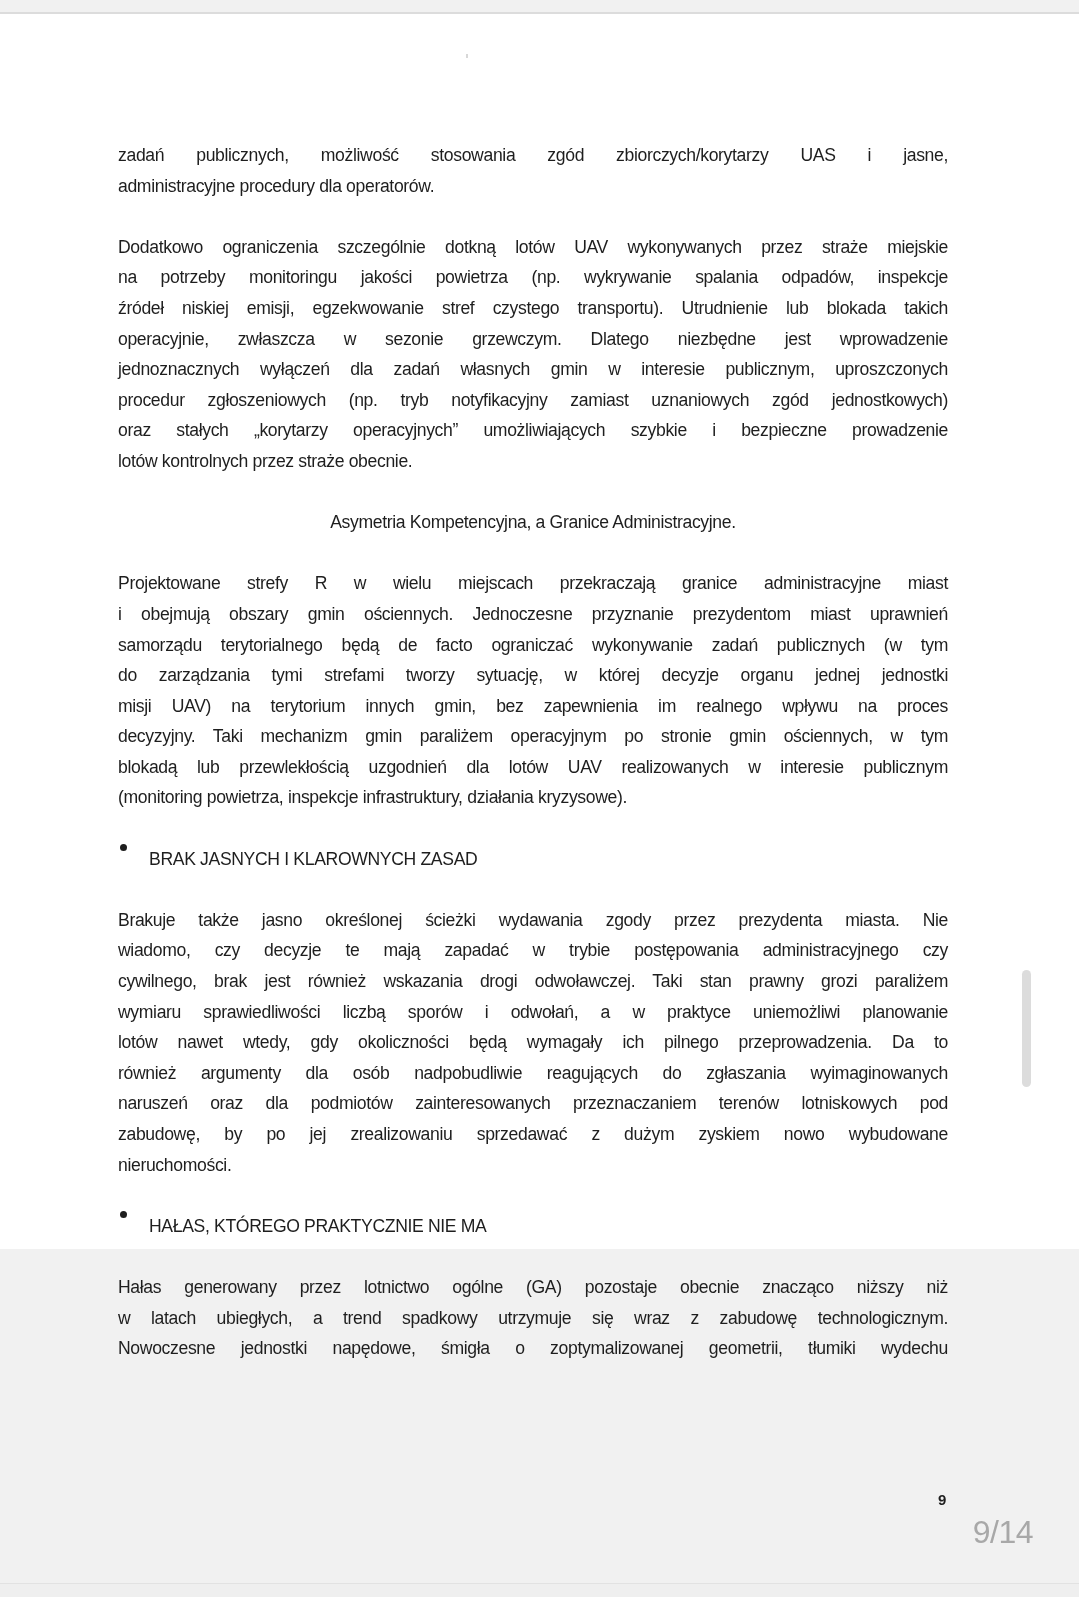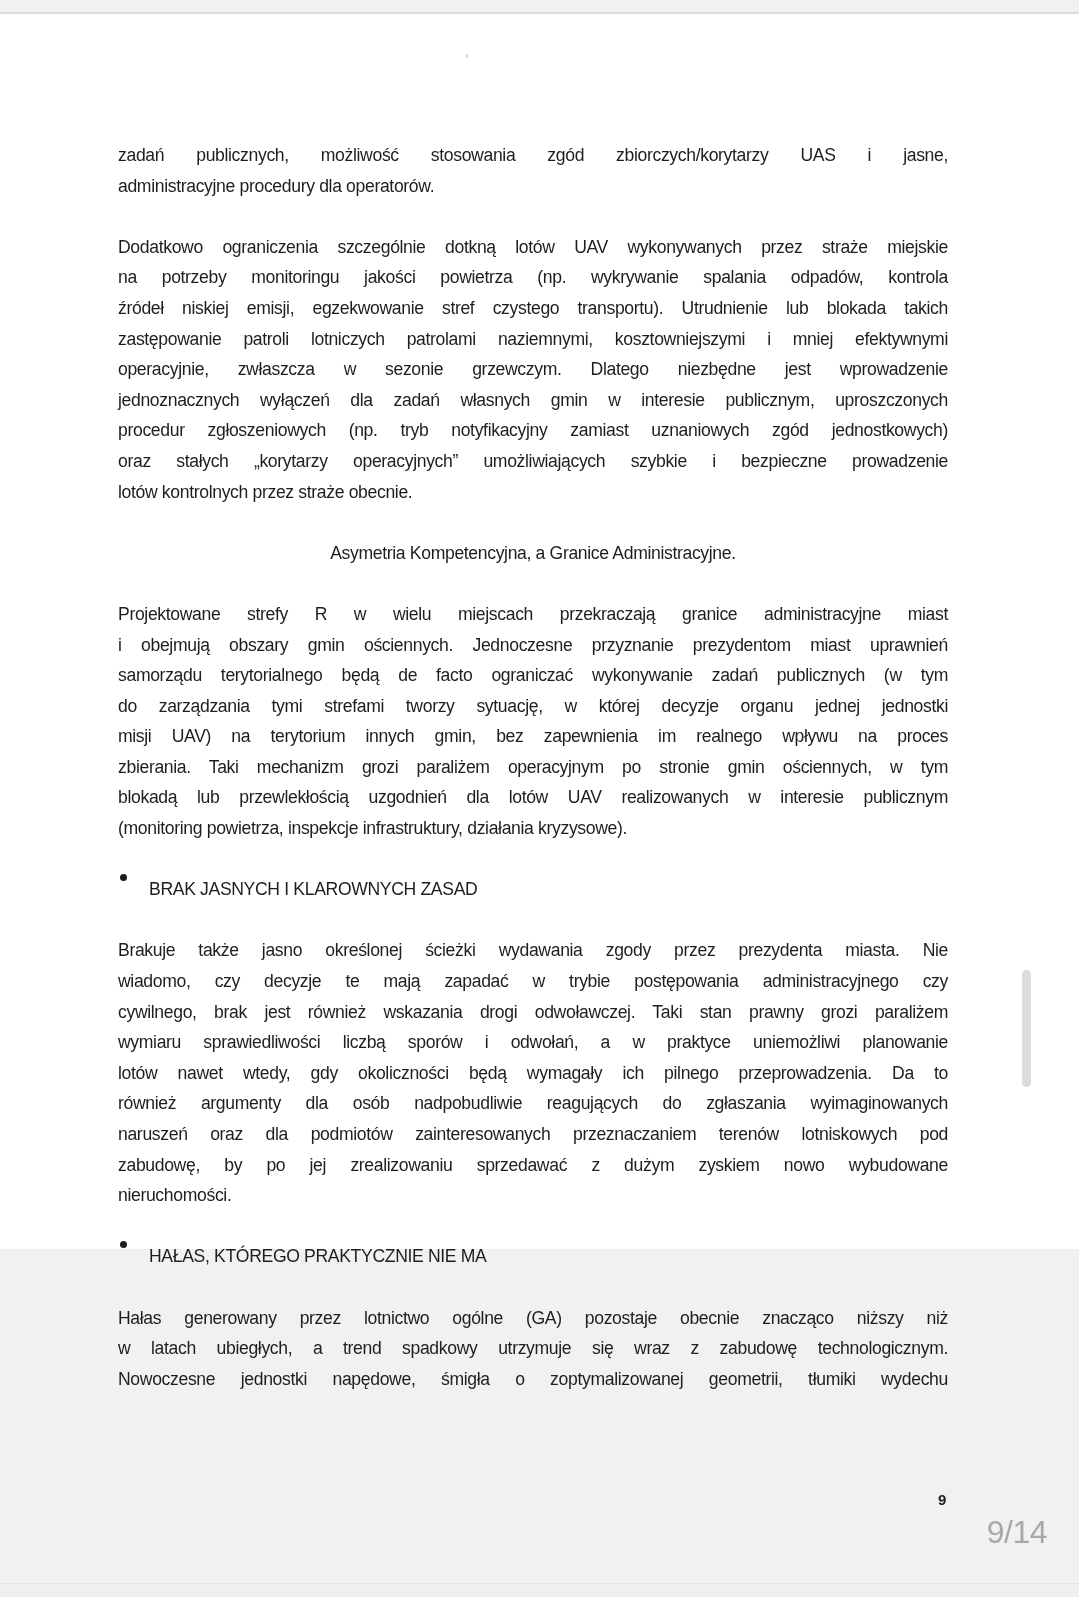--- a/index.html
+++ b/index.html
@@ -90,21 +90,21 @@
     .page-number {
       position: absolute;
       left: 938px;
       top: 1477px;
       font-size: 15px;
       font-weight: bold;
       color: #1e1e1e;
     }
     .page-counter {
       position: absolute;
-      right: 32px;
+      right: 46px;
       top: 1514px;
       font-size: 32px;
       color: #a8a8a8;
       letter-spacing: -0.5px;
     }
     .scrollbar-thumb {
       position: absolute;
       left: 1022px;
       top: 970px;
       width: 9px;
@@ -133,39 +133,38 @@
 
     <div class="content">
 
       <div class="para">
         <span class="line">zadań publicznych, możliwość stosowania zgód zbiorczych/korytarzy UAS i jasne,</span>
         <span class="line last">administracyjne procedury dla operatorów.</span>
       </div>
 
       <div class="para">
         <span class="line">Dodatkowo ograniczenia szczególnie dotkną lotów UAV wykonywanych przez straże miejskie</span>
-        <span class="line">na potrzeby monitoringu jakości powietrza (np. wykrywanie spalania odpadów, kontrola</span>
+        <span class="line">na potrzeby monitoringu jakości powietrza (np. wykrywanie spalania odpadów, inspekcje</span>
         <span class="line">źródeł niskiej emisji, egzekwowanie stref czystego transportu). Utrudnienie lub blokada takich</span>
-        <span class="line">zastępowanie patroli lotniczych patrolami naziemnymi, kosztowniejszymi i mniej efektywnymi</span>
         <span class="line">operacyjnie, zwłaszcza w sezonie grzewczym. Dlatego niezbędne jest wprowadzenie</span>
         <span class="line">jednoznacznych wyłączeń dla zadań własnych gmin w interesie publicznym, uproszczonych</span>
         <span class="line">procedur zgłoszeniowych (np. tryb notyfikacyjny zamiast uznaniowych zgód jednostkowych)</span>
         <span class="line">oraz stałych „korytarzy operacyjnych” umożliwiających szybkie i bezpieczne prowadzenie</span>
         <span class="line last">lotów kontrolnych przez straże obecnie.</span>
       </div>
 
       <div class="heading">Asymetria Kompetencyjna, a Granice Administracyjne.</div>
 
       <div class="para">
         <span class="line">Projektowane strefy R w wielu miejscach przekraczają granice administracyjne miast</span>
         <span class="line">i obejmują obszary gmin ościennych. Jednoczesne przyznanie prezydentom miast uprawnień</span>
         <span class="line">samorządu terytorialnego będą de facto ograniczać wykonywanie zadań publicznych (w tym</span>
         <span class="line">do zarządzania tymi strefami tworzy sytuację, w której decyzje organu jednej jednostki</span>
         <span class="line">misji UAV) na terytorium innych gmin, bez zapewnienia im realnego wpływu na proces</span>
-        <span class="line">zbierania. Taki mechanizm grozi paraliżem operacyjnym po stronie gmin ościennych, w tym</span>
+        <span class="line">decyzyjny. Taki mechanizm gmin paraliżem operacyjnym po stronie gmin ościennych, w tym</span>
         <span class="line">blokadą lub przewlekłością uzgodnień dla lotów UAV realizowanych w interesie publicznym</span>
         <span class="line last">(monitoring powietrza, inspekcje infrastruktury, działania kryzysowe).</span>
       </div>
 
       <div class="bullet-heading">
         <span class="bullet-dot"></span>
         <span>BRAK JASNYCH I KLAROWNYCH ZASAD</span>
       </div>
 
       <div class="para">

